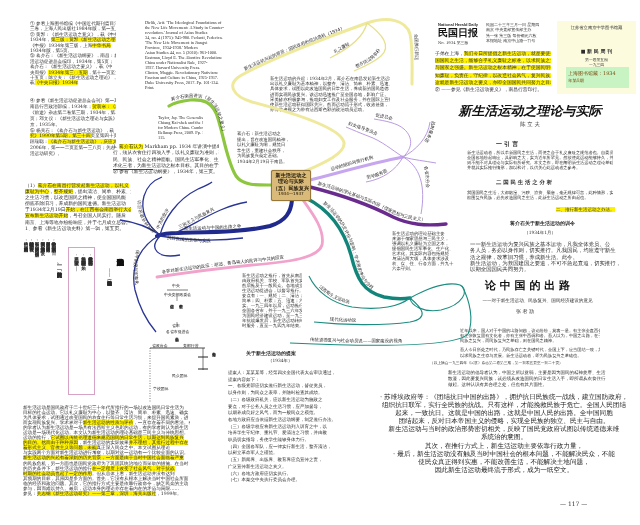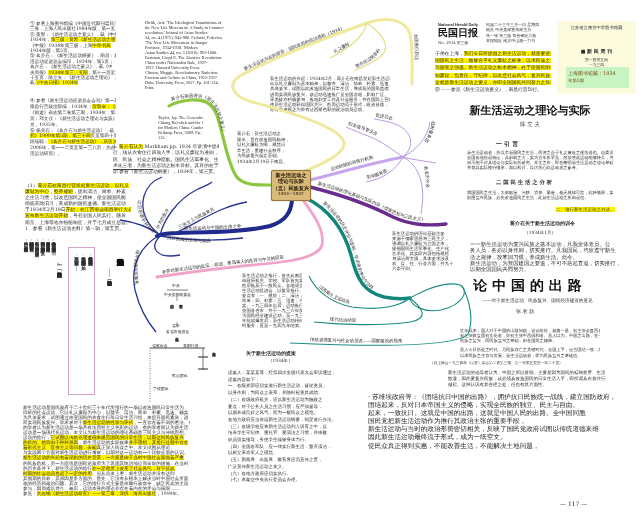--- a/index.html
+++ b/index.html
@@ -241,21 +241,21 @@
     <div class="blk ctr" style="left:0;top:4px;width:79px;font-size:4.3px;">江苏省立南京中学图书馆藏</div>
     <div class="blk ctr bold" style="left:0;top:27px;width:79px;font-size:5px;">■ 新 民 周 刊</div>
     <div class="blk ctr" style="left:0;top:36px;width:79px;font-size:3.8px;">第一卷第五期</div>
     <div class="blk ctr" style="left:0;top:41px;width:79px;font-size:3.8px;">一九三四</div>
   </div>
   <div class="greenbox">
     <div class="blk" style="left:2px;top:3px;font-size:5px;color:#7a4a10;">上海图书馆藏：1934</div>
     <div class="blk" style="left:2px;top:11px;font-size:4.4px;color:#7a4a10;">年第5期</div>
   </div>
 
-  <div class="blk ctr bold" style="left:455px;top:105px;width:150px;font-size:11px;line-height:12px;color:#111;">新生活运动之理论与实际</div>
+  <div class="blk ctr bold" style="left:455px;top:105px;width:150px;font-size:13px;line-height:12px;color:#111;font-style:italic;">新生活运动之理论与实际</div>
   <div class="blk ctr" style="left:455px;top:121px;width:150px;font-size:5.4px;">陈 立 夫</div>
   <div class="blk bold" style="left:496px;top:140px;font-size:6px;">一 引 言</div>
   <div class="blk" style="left:467px;top:150px;width:146px;font-size:4.2px;line-height:5px;">
       <div class="ln">新生活运动者，所以革新国民之生活，而使之合于礼义廉耻之规范者也。自委员长提倡以来，</div>
       <div class="ln">全国各地纷起响应，其影响之大，实为近年所罕见。然欲使此运动能够持久，并收实效，</div>
       <div class="ln">则不能不对其理论与实际有所研究。本文之作，即在阐明新生活运动之理论基础，</div>
       <div class="ln">并就其实际推行情形，加以检讨，以供关心此运动者之参考。</div>
     </div>
   <div class="blk bold" style="left:496px;top:179px;font-size:5.4px;">二 国 民 生 活 之 分 析</div>
   <div class="blk" style="left:467px;top:190px;width:146px;font-size:4.2px;line-height:5px;">
@@ -267,46 +267,49 @@
   <div class="blk ctr bold" style="left:495px;top:220px;width:95px;font-size:5px;">蒋介石关于新生活运动的训令</div>
   <div class="blk ctr" style="left:505px;top:230px;width:70px;font-size:4.4px;">（1934年1月）</div>
   <div class="blk" style="left:470px;top:241px;width:168px;font-size:5.4px;line-height:6.3px;">
       <div class="ln">一一新生活运动为复兴民族之基本运动，凡我全体党员、公</div>
       <div class="ln">务人员，务必以身作则，切实推行。凡我国民，均应遵守新生</div>
       <div class="ln">活之规律，改革旧习惯，养成新生活。此令。</div>
       <div class="ln">新生活运动，为救国建国之要道，不可不急起直追，切实推行，</div>
       <div class="ln">以期全国国民共同努力。</div>
     </div>
 
-  <div class="blk ctr bold" style="left:465px;top:279px;width:125px;font-size:14px;line-height:13px;color:#111;">论 中 国 的 出 路</div>
+  <div class="blk ctr bold" style="left:465px;top:279px;width:125px;font-size:11px;line-height:13px;color:#111;">论 中 国 的 出 路</div>
   <div class="blk ctr" style="left:470px;top:298px;width:135px;font-size:4.6px;">——对于新生活运动、民族复兴、国民经济建设的意见</div>
   <div class="blk ctr" style="left:465px;top:308px;width:120px;font-size:5px;">张 君 劢</div>
   <div class="blk" style="left:460px;top:328px;width:140px;font-size:4.2px;line-height:5px;">
       <div class="ln">近年以来，国人对于中国的出路问题，议论纷纷，莫衷一是。有主张全盘西化者，</div>
       <div class="ln">有主张恢复固有文化者，亦有主张中西调和者。吾人以为，中国之出路，在于</div>
       <div class="ln">民族之复兴，而民族复兴之基础，则在国民之精神。</div>
     </div>
   <div class="blk" style="left:460px;top:347px;width:140px;font-size:4.2px;line-height:5.5px;">
       <div class="ln">吾人今日所处之时代，乃民族存亡之关键时代，全国上下，应当团结一致，共赴国难，</div>
       <div class="ln">以求民族之生存与发展。新生活运动者，即为民族复兴之基础也。</div>
     </div>
   <div class="blk" style="left:430px;top:360px;width:150px;font-size:3.7px;">（以上摘自一九三四年《民族》杂志第二卷第三期，第一百零五页至一百二十页）</div>
   <div class="blk" style="left:448px;top:370px;width:190px;font-size:4.5px;line-height:6px;">
       <div class="ln">新生活运动的倡导者认为，中国之所以贫弱，主要是因为国民的精神萎靡、生活</div>
       <div class="ln">散漫，因此要复兴民族，就必须从改造国民的日常生活入手，即所谓从衣食住行</div>
       <div class="ln">做起。这种认识有其合理之处，但也有其片面性。</div>
     </div>
-  <div class="blk" style="left:368px;top:393px;width:272px;font-size:6.6px;line-height:8.1px;color:#1c1c1c;">
+  <div class="blk" style="left:368px;top:393px;width:272px;font-size:6.6px;line-height:8.1px;color:#1c1c1c;text-align:center;">
       <div class="ln">· 苏维埃政府等：《团结抗日中国的出路》，拥护抗日民族统一战线，建立国防政府，</div>
+      <div class="ln">组织抗日联军，实行全民族的抗战。只有这样，才能挽救民族于危亡。全国人民团结</div>
+      <div class="ln">起来，一致抗日。这就是中国的出路，这就是中国人民的出路。全中国同胞</div>
       <div class="ln">团结起来，反对日本帝国主义的侵略，实现全民族的独立、民主与自由。</div>
-      <div class="ln">起来，一致抗日。这就是中国的出路，这就是中国人民的出路。全中国同胞</div>
-      <div class="ln">  国民党把新生活运动作为推行其政治主张的重要手段，</div>
       <div class="ln">  新生活运动与当时的政治形势密切相关，反映了国民党政府试图以传统道德来维</div>
+      <div class="ln">系统治的意图。</div>
+      <div class="ln">  其次，在推行方式上，新生活运动主要依靠行政力量，</div>
+      <div class="ln">· 最后，新生活运动没有触及当时中国社会的根本问题，不能解决民众，不能</div>
+      <div class="ln">使民众真正得到实惠，不能改善生活，不能解决土地问题，</div>
       <div class="ln">  因此新生活运动最终流于形式，成为一纸空文。</div>
-      <div class="ln">使民众真正得到实惠，不能改善生活，不能解决土地问题，</div>
     </div>
   <div class="blk" style="left:560px;top:500px;font-size:6px;">— 117 —</div>
 
   <svg id="mm" width="640" height="525" viewBox="0 0 640 525">
     <defs>
       <path id="lp-yellow" d="M238,74 C268,58 330,34 366,21"></path>
       <path id="lp-yellow-right" d="M414,32 C416,48 415,66 415,84"></path>
       <path id="lp-yellow-a" d="M331,55 C350,46 360,38 364,28"></path>
       <path id="lp-yellow-b" d="M355,68 C366,64 377,58 381,48"></path>
       <path id="lp-green" d="M168,102 C180,97 200,95 208,100 C214,104 218,112 220,122 C224,140 228,158 235,170"></path>

